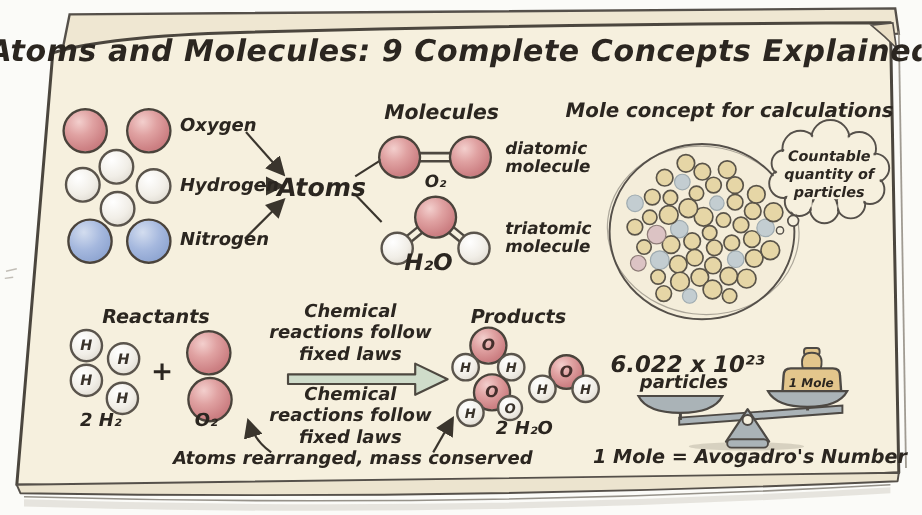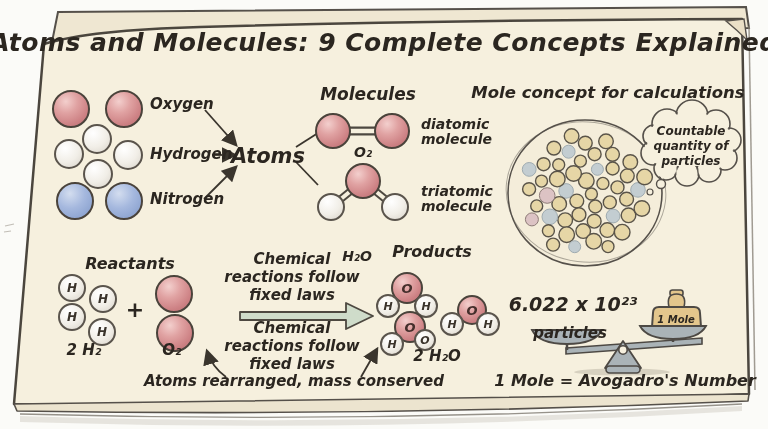--- a/index.html
+++ b/index.html
@@ -265,36 +265,36 @@
   <div class="lbl c" style="left:384px;top:43px;font-size:25px;letter-spacing:0.5px;">Atoms and Molecules: 9 Complete Concepts Explained</div>
 
   <div class="lbl ml" style="left:150px;top:105px;font-size:15px;">Oxygen</div>
   <div class="lbl ml" style="left:150px;top:155px;font-size:15px;">Hydrogen</div>
   <div class="lbl ml" style="left:150px;top:200px;font-size:15px;">Nitrogen</div>
   <div class="lbl c" style="left:268px;top:156px;font-size:21px;">Atoms</div>
 
   <div class="lbl c" style="left:368px;top:95px;font-size:17px;">Molecules</div>
   <div class="lbl c" style="left:363px;top:152px;font-size:14px;">O₂</div>
   <div class="lbl wrap" style="left:421px;top:117px;width:86px;font-size:14px;line-height:15px;">diatomic molecule</div>
-  <div class="lbl c" style="left:357px;top:220px;font-size:14px;margin-top:36px;">H₂O</div>
+  <div class="lbl c" style="left:357px;top:220px;font-size:19px;">H₂O</div>
   <div class="lbl c" style="left:608px;top:93px;font-size:16.5px;">Mole concept for calculations</div>
 
   <div class="lbl wrap" style="left:421px;top:184px;width:86px;font-size:14px;line-height:15px;">triatomic molecule</div>
   <div class="lbl c wrap" style="left:691px;top:146px;width:86px;font-size:12px;line-height:15px;">Countable quantity of particles</div>
 
   <div class="lbl c" style="left:130px;top:264px;font-size:16px;">Reactants</div>
   <div class="lbl c" style="left:84px;top:351px;font-size:15px;">2 H₂</div>
   <div class="lbl c" style="left:135px;top:310px;font-size:22px;">+</div>
   <div class="lbl c" style="left:172px;top:351px;font-size:15px;">O₂</div>
 
   <div class="lbl c wrap" style="left:292px;top:277px;width:150px;font-size:15px;line-height:18px;">Chemical reactions follow fixed laws</div>
   <div class="lbl c wrap" style="left:292px;top:346px;width:150px;font-size:15px;line-height:18px;">Chemical reactions follow fixed laws</div>
   <div class="lbl c" style="left:294px;top:382px;font-size:15px;">Atoms rearranged, mass conserved</div>
 
-  <div class="lbl c" style="left:432px;top:252px;font-size:16px;">Products</div>
+  <div class="lbl c" style="left:432px;top:264px;font-size:16px;">Products</div>
   <div class="lbl c" style="left:437px;top:357px;font-size:15px;">2 H₂O</div>
 
   <div class="lbl c" style="left:573px;top:305px;font-size:19px;">6.022 x 10²³</div>
-  <div class="lbl c" style="left:570px;top:334px;font-size:15px;text-align:right;">particles</div>
+  <div class="lbl c" style="left:570px;top:319px;font-size:15px;text-align:right;">particles</div>
   <div class="lbl c" style="left:676px;top:320px;font-size:10px;">1 Mole</div>
   <div class="lbl c" style="left:625px;top:381px;font-size:16px;">1 Mole = Avogadro's Number</div>
 
 </div>
 
 </body></html>

